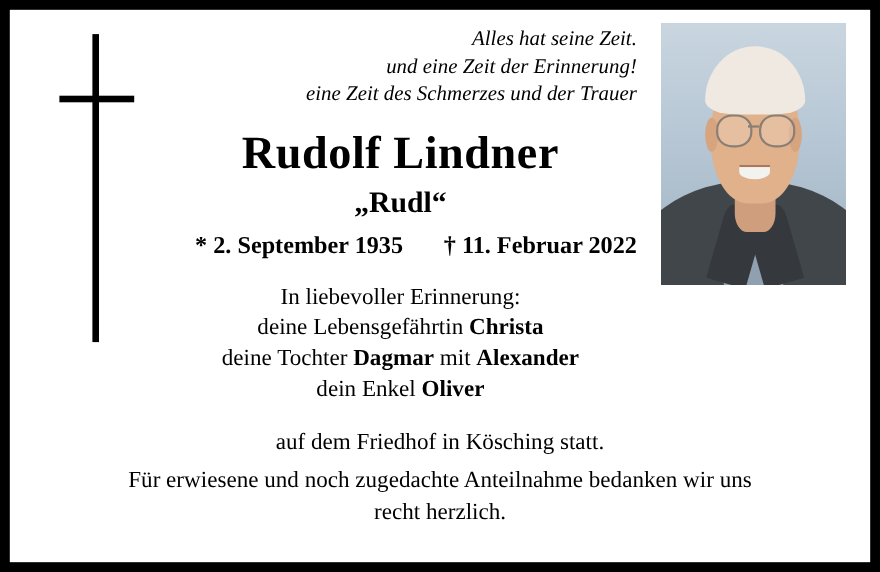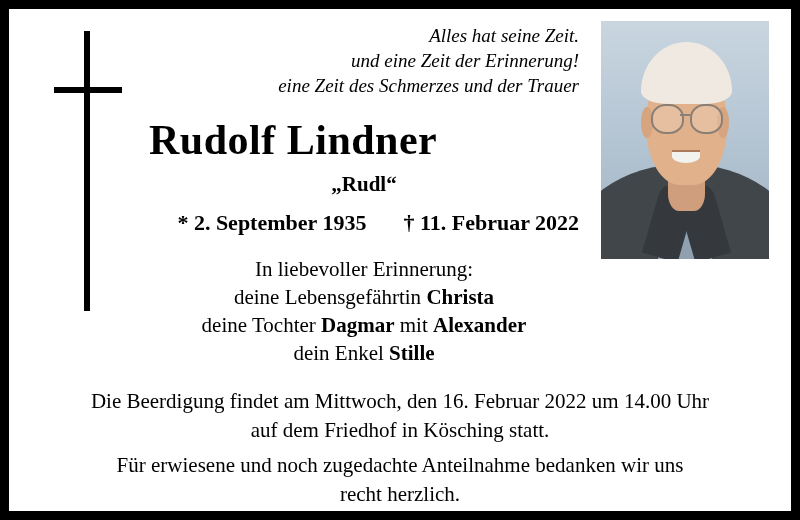--- a/index.html
+++ b/index.html
@@ -202,31 +202,32 @@
     text-align: right;
     font-style: italic;
     font-size: 19px;
     line-height: 25px;
     margin-left: 0;
   }
   .verse div { white-space: nowrap; }
 
   .name {
     width: 430px;
+    text-align: center;
     font-weight: bold;
     font-size: 42px;
     line-height: 50px;
     margin-top: 17px;
     letter-spacing: 0.5px;
   }
   .nickname {
     width: 430px;
     text-align: center;
     font-weight: bold;
-    font-size: 21px;
+    font-size: 27px;
     line-height: 26px;
     margin-top: 6px;
   }
   .dates {
     width: 430px;
     text-align: right;
     font-weight: bold;
     font-size: 22px;
     line-height: 28px;
     margin-top: 12px;
@@ -306,30 +307,29 @@
 
         <div>
           <span>deine Lebensgefährtin </span><span class="rel">Christa</span>
         </div>
 
         <div>
           <span>deine Tochter </span><span class="rel">Dagmar</span><span> mit </span><span class="rel">Alexander</span>
         </div>
 
         <div>
-          <span>dein Enkel </span><span class="rel">Stille</span>
+          <span>dein Enkel </span><span class="rel">Oliver</span>
         </div>
 
       </div>
 
     </div>
 
     <div class="footer">
       <div class="blk">
-        <div>Die Beerdigung findet am Mittwoch, den 16. Februar 2022 um 14.00 Uhr</div>
         <div>auf dem Friedhof in Kösching statt.</div>
       </div>
       <div class="blk">
         <div>Für erwiesene und noch zugedachte Anteilnahme bedanken wir uns</div>
         <div>recht herzlich.</div>
       </div>
     </div>
 
   </div>
 </div>

